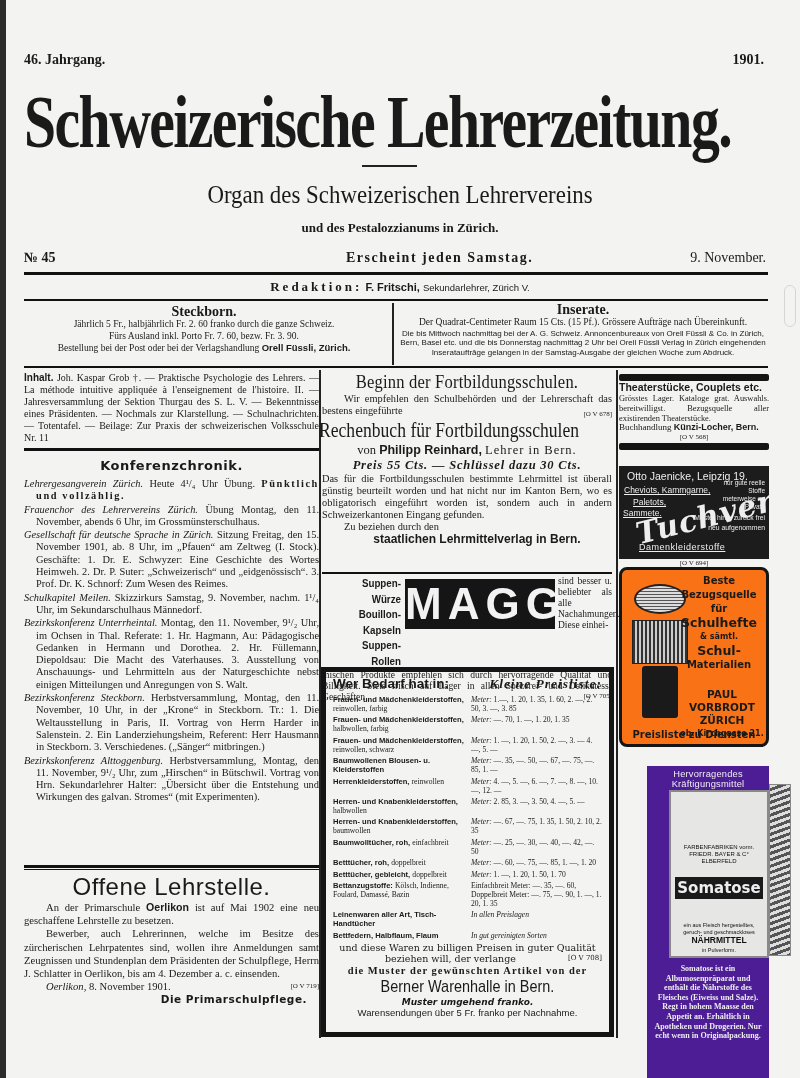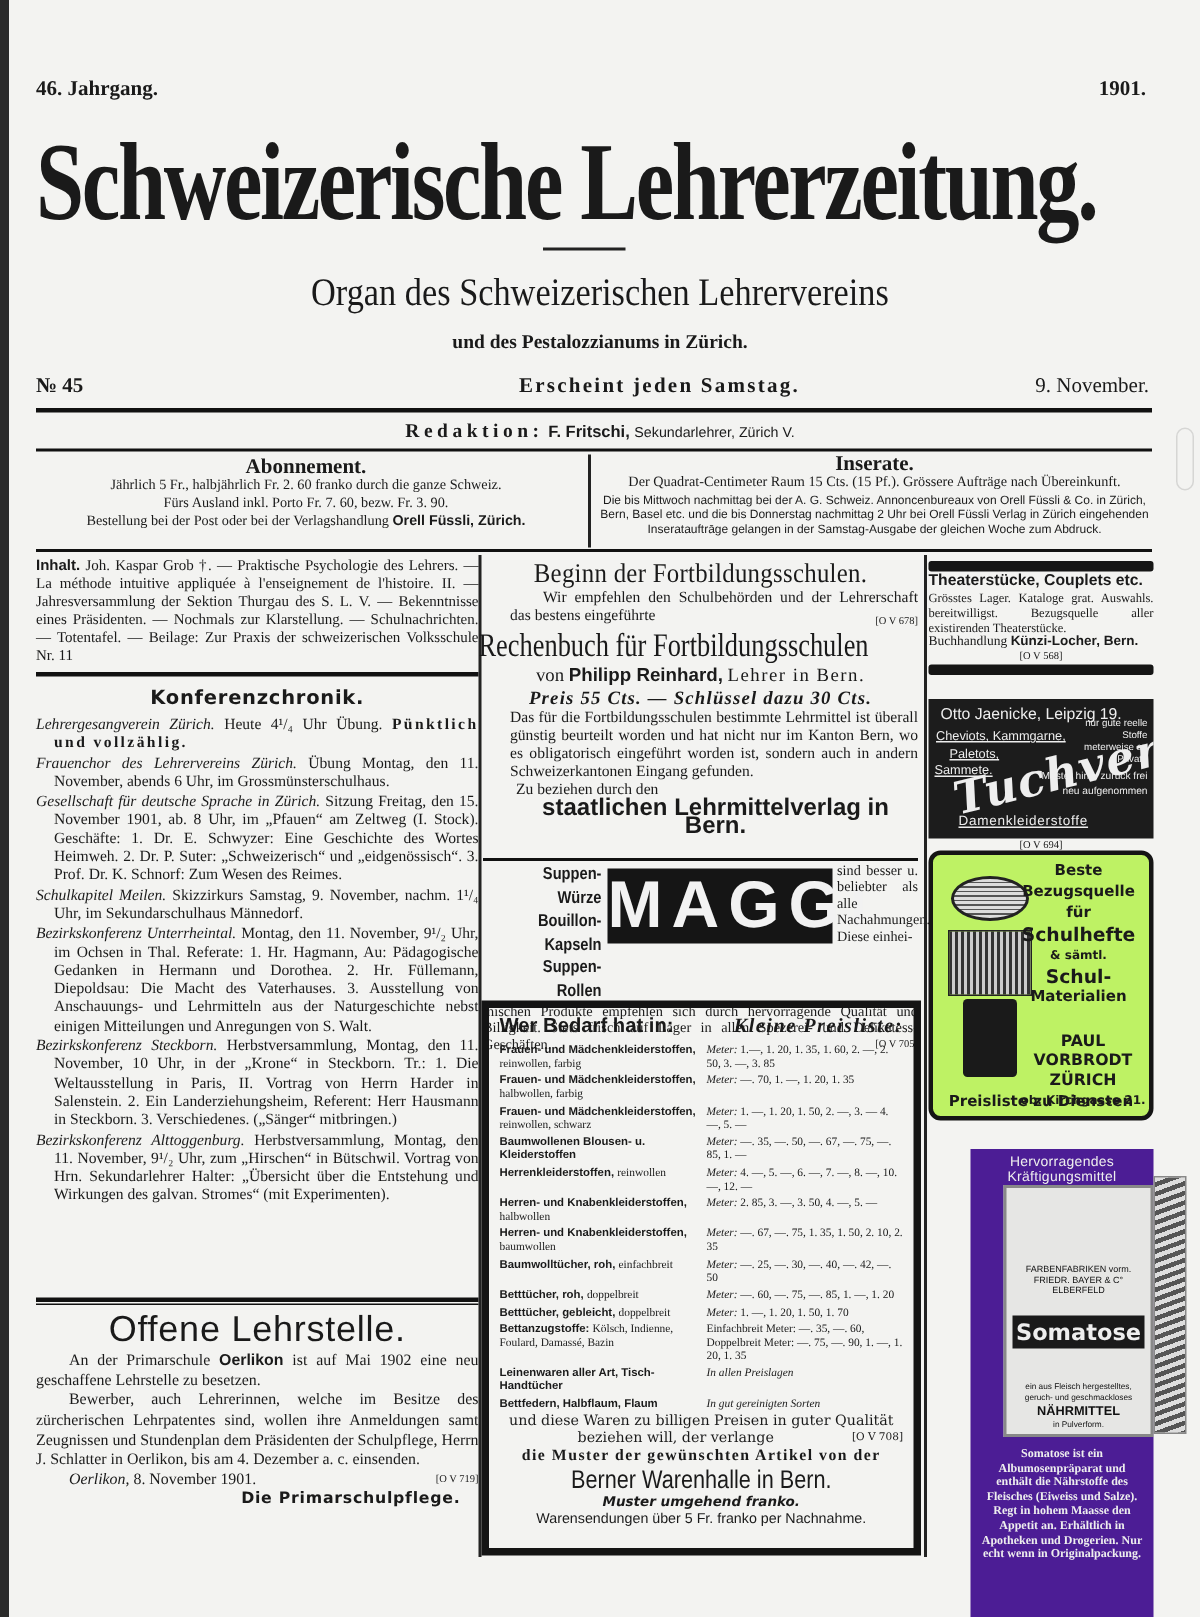--- a/index.html
+++ b/index.html
@@ -46,21 +46,21 @@
 
   .offene { position: absolute; top: 873px; left: 24px; width: 295px; font-family: "Liberation Serif", serif; }
   .offene h2 { font-family: "Liberation Sans", sans-serif; font-weight: normal; font-size: 24px; text-align: center; letter-spacing: 0.5px; }
   .offene p { font-size: 10.6px; line-height: 13.2px; text-align: justify; }
   .offene .ind { text-indent: 22px; }
   .offene .code { float: right; font-size: 7px; }
   .offene .sig { text-align: right; font-family: "DejaVu Sans", sans-serif; font-weight: bold; font-size: 10.5px; padding-right: 12px; letter-spacing: 0.5px; }
 
   .mid { position: absolute; left: 322px; width: 290px; font-family: "Liberation Serif", serif; }
   .beginn h2 { font-size: 18px; font-weight: normal; text-align: center; letter-spacing: 0.2px; transform: scaleX(0.92); }
-  .beginn p { font-size: 10.4px; line-height: 12px; text-align: justify; padding-left: 18px; }
+  .beginn p { font-size: 10.4px; line-height: 12px; text-align: justify; }
   .rechen { font-size: 22px; text-align: center; transform: scaleX(0.8); white-space: nowrap; margin-left: -40px; width: 370px; }
   .von { text-align: center; font-size: 12.5px; }
   .von b { font-family: "Liberation Sans", sans-serif; }
   .preis { text-align: center; font-weight: bold; font-style: italic; font-size: 12.5px; letter-spacing: 0.8px; }
   .maggi-wrap { display: flex; align-items: flex-start; }
   .maggi-left { font-family: "Liberation Sans", sans-serif; font-size: 11.5px; font-weight: bold; line-height: 15.5px; text-align: right; width: 84px; transform: scaleX(0.85); transform-origin: right; }
   .maggi-logo { background: #151515; color: #f2f2f2; width: 150px; height: 50px; margin: 3px 3px 0 4px;
                 font-family: "Liberation Sans", sans-serif; font-weight: bold; font-size: 44px; line-height: 50px; text-align: center; letter-spacing: 6px; }
   .maggi-right { font-size: 9.5px; line-height: 11px; width: 54px; text-align: justify; }
 
@@ -90,21 +90,21 @@
   .tuch { background: #1c1c1c; color: #eee; height: 93px; position: relative; font-family: "Liberation Sans", sans-serif; overflow: hidden; }
   .tuch .a { position: absolute; top: 4px; left: 8px; font-size: 10.5px; }
   .tuch .b { position: absolute; top: 19px; left: 5px; font-size: 8.5px; text-decoration: underline; }
   .tuch .c { position: absolute; top: 31px; left: 14px; font-size: 8.5px; text-decoration: underline; }
   .tuch .d { position: absolute; top: 42px; left: 4px; font-size: 8.5px; text-decoration: underline; }
   .tuch .big { position: absolute; top: 22px; left: 14px; font-family: "DejaVu Serif", serif; font-style: italic; font-weight: bold; font-size: 30px; transform: rotate(-14deg); letter-spacing: 1px; }
   .tuch .e { position: absolute; top: 13px; right: 4px; font-size: 6.5px; text-align: right; line-height: 8px; width: 48px; }
   .tuch .f { position: absolute; top: 48px; right: 4px; font-size: 6.8px; text-align: right; line-height: 8px; }
   .tuch .g { position: absolute; top: 76px; left: 20px; font-size: 9px; letter-spacing: 0.5px; text-decoration: underline; }
 
-  .vorbrodt { border: 3px solid #151515; border-radius: 8px; height: 180px; position: relative; background: #bef264; font-family: "DejaVu Sans", sans-serif; }
+  .vorbrodt { border: 3px solid #151515; border-radius: 8px; height: 180px; position: relative; background: #f97316; font-family: "DejaVu Sans", sans-serif; }
   .vorbrodt .hat { position: absolute; left: 12px; top: 14px; width: 52px; height: 30px; border-radius: 50%; border: 2px solid #222; background: repeating-linear-gradient(0deg,#ddd 0 2px,#555 2px 3px); }
   .vorbrodt .book { position: absolute; left: 10px; top: 50px; width: 56px; height: 44px; background: repeating-linear-gradient(90deg,#333 0 2px,#ccc 2px 4px); border: 1px solid #222; }
   .vorbrodt .legs { position: absolute; left: 20px; top: 96px; width: 36px; height: 52px; background: #1a1a1a; border-radius: 3px; }
   .vorbrodt .txt { position: absolute; right: 6px; top: 4px; width: 82px; text-align: center; font-weight: bold; line-height: 14px; }
   .vorbrodt .t1 { font-size: 10px; } .vorbrodt .t2 { font-size: 12.5px; } .vorbrodt .t3 { font-size: 8px; }
   .vorbrodt .name { position: absolute; left: 54px; top: 118px; width: 92px; text-align: center; font-weight: bold; font-size: 10.5px; line-height: 13px; }
   .vorbrodt .bottom { position: absolute; left: 4px; right: 4px; bottom: 4px; text-align: center; font-weight: bold; font-size: 10px; }
 
   .somatose { background: #4c1d95; color: #eee; height: 336px; position: relative; font-family: "Liberation Sans", sans-serif; margin-left: 28px; }
   .somatose .top { text-align: center; font-size: 9.3px; padding-top: 3px; letter-spacing: 0.2px; }
@@ -140,21 +140,21 @@
   </div>
   <div class="rule-thick" style="top:272px;"></div>
   <div class="redaktion">
     <b>Redaktion:</b>
     <span style="font-weight:bold">F. Fritschi,</span>
     <span style="font-size:9.5px">Sekundarlehrer, Zürich V.</span>
   </div>
   <div class="rule-thick" style="top:299px;height:2px;"></div>
 
   <div class="box" style="top:304px;left:24px;width:360px;">
-    <h3>Abonnement.</h3>
+    <h3>Steckborn.</h3>
     <p>Jährlich 5 Fr., halbjährlich Fr. 2. 60 franko durch die ganze Schweiz.</p>
     <p>Fürs Ausland inkl. Porto Fr. 7. 60, bezw. Fr. 3. 90.</p>
     <p><span>Bestellung bei der Post oder bei der Verlagshandlung</span> <b style="font-family:Liberation Sans, sans-serif">Orell Füssli, Zürich.</b></p>
   </div>
   <div class="vline" style="left:392px;top:303px;height:62px;"></div>
 
   <div class="box" style="top:302px;left:396px;width:374px;">
     <h3>Inserate.</h3>
     <p>Der Quadrat-Centimeter Raum 15 Cts. (15 Pf.). Grössere Aufträge nach Übereinkunft.</p>
     <p class="small">Die bis Mittwoch nachmittag bei der A. G. Schweiz. Annoncenbureaux von Orell Füssli &amp; Co. in Zürich, Bern, Basel etc. und die bis Donnerstag nachmittag 2 Uhr bei Orell Füssli Verlag in Zürich eingehenden Inseratauftrāge gelangen in der Samstag-Ausgabe der gleichen Woche zum Abdruck.</p>
@@ -191,21 +191,21 @@
   <div class="vline" style="left:319px;top:370px;height:668px;"></div>
 
   <div class="mid beginn" style="top:372px;">
     <h2>Beginn der Fortbildungsschulen.</h2>
     <p style="text-indent:22px"><span>Wir empfehlen den Schulbehörden und der Lehrerschaft das bestens eingeführte</span> <span style="float:right;font-size:7px;margin-top:3px">[O V 678]</span></p>
     <div class="rechen">Rechenbuch für Fortbildungsschulen</div>
     <div class="von"><span>von</span> <b>Philipp Reinhard,</b> <span style="letter-spacing:1px">Lehrer in Bern.</span></div>
     <div class="preis">Preis 55 Cts. — Schlüssel dazu 30 Cts.</div>
     <p>Das für die Fortbildungsschulen bestimmte Lehrmittel ist überall günstig beurteilt worden und hat nicht nur im Kanton Bern, wo es obligatorisch eingeführt worden ist, sondern auch in andern Schweizerkantonen Eingang gefunden.</p>
     <p style="padding-left:22px">Zu beziehen durch den</p>
-    <p style="text-align:center;font-family:'Liberation Sans',sans-serif;font-weight:bold;font-size:16px;padding-left:20px">staatlichen Lehrmittelverlag in Bern.</p>
+    <p style="text-align:center;font-family:'Liberation Sans',sans-serif;font-weight:bold;font-size:12px;padding-left:20px">staatlichen Lehrmittelverlag in Bern.</p>
   </div>
   <div class="rule-thick" style="top:572px;left:322px;width:290px;height:2px;"></div>
 
   <div class="mid" style="top:576px;">
     <div class="maggi-wrap">
       <div class="maggi-left">
         <div>Suppen-Würze</div>
         <div>Bouillon-Kapseln</div>
         <div>Suppen-Rollen</div>
       </div>

